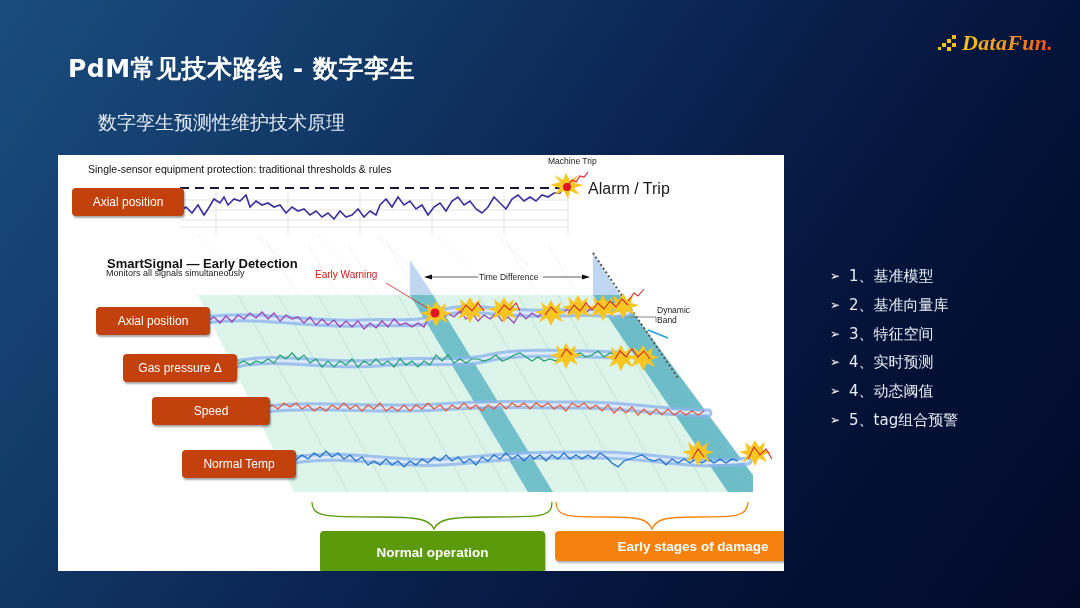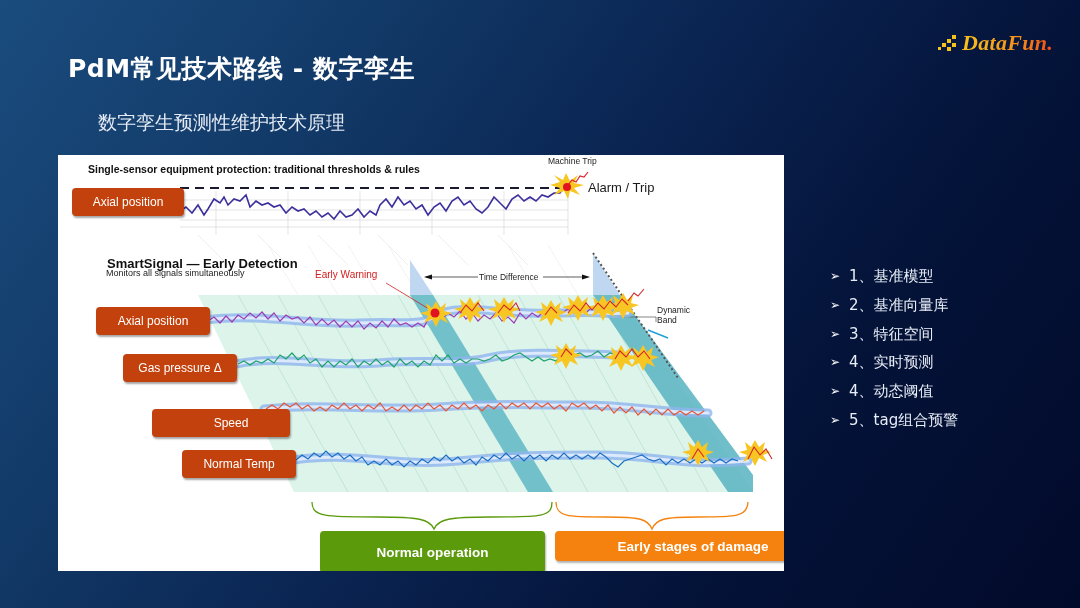--- a/index.html
+++ b/index.html
@@ -187,35 +187,35 @@
       <polyline points="557,204 562,196 568,202 574,194 580,202 586,196 592,204"></polyline>
       <polyline points="634,304 640,294 646,302"></polyline>
       <polyline points="690,304 696,292 702,300 708,294 714,304"></polyline>
     </g>
     <circle cx="377" cy="158" r="4.5" fill="#e0141e"></circle>
 
     <path d="M254,347 C254,362 268,362 320,362 C360,362 372,364 376,374 C380,364 392,362 432,362 C484,362 494,362 494,347" fill="none" stroke="#5a9a0b" stroke-width="1.3"></path>
     <path d="M498,347 C498,362 510,362 548,362 C582,362 590,364 594,374 C598,364 606,362 640,362 C676,362 690,362 690,347" fill="none" stroke="#f5820e" stroke-width="1.3"></path>
   </svg>
 
-  <div class="txt" style="left:30px;top:8px;font-size:10.5px;font-weight:bold;color:#111;">Single-sensor equipment protection: traditional thresholds &amp; rules</div>
+  <div class="txt" style="left:30px;top:8px;font-size:10.5px;font-weight:normal;color:#111;">Single-sensor equipment protection: traditional thresholds &amp; rules</div>
   <div class="txt" style="left:490px;top:1px;font-size:8.5px;color:#222;">Machine Trip</div>
-  <div class="txt" style="left:530px;top:25px;font-size:13px;color:#1a1a1a;">Alarm / Trip</div>
+  <div class="txt" style="left:530px;top:25px;font-size:16px;color:#1a1a1a;">Alarm / Trip</div>
   <div class="label-box" style="left:4px;top:33px;width:112px;height:28px;">Axial position</div>
 
   <div class="txt" style="left:49px;top:101px;font-size:13px;font-weight:bold;color:#111;">SmartSignal — Early Detection</div>
   <div class="txt" style="left:48px;top:113px;font-size:9px;color:#222;">Monitors all signals simultaneously</div>
   <div class="txt" style="left:257px;top:114px;font-size:10px;color:#d42020;">Early Warning</div>
   <div class="txt" style="left:421px;top:117px;font-size:8.5px;color:#222;">Time Difference</div>
   <div class="txt" style="left:599px;top:150px;font-size:8.5px;color:#222;">Dynamic</div>
   <div class="txt" style="left:599px;top:160px;font-size:8.5px;color:#222;">Band</div>
 
   <div class="label-box" style="left:28px;top:152px;width:114px;height:28px;">Axial position</div>
   <div class="label-box" style="left:55px;top:199px;width:114px;height:28px;">Gas pressure Δ</div>
-  <div class="label-box" style="left:84px;top:254px;width:118px;height:28px;padding-left:20px;">Speed</div>
+  <div class="label-box" style="left:84px;top:242px;width:118px;height:28px;">Speed</div>
   <div class="label-box" style="left:114px;top:295px;width:114px;height:28px;">Normal Temp</div>
 
   <div class="stage-box" style="left:262px;top:376px;width:225px;height:42px;background:#5a9a0b;">Normal operation</div>
   <div class="stage-box" style="left:497px;top:376px;width:204px;height:30px;background:#f5820e;padding-left:36px;">Early stages of damage</div>
 </div>
 
 <ul class="bullets">
   <li>
       <span class="arrow">➢</span>
       <span>1、基准模型</span>

